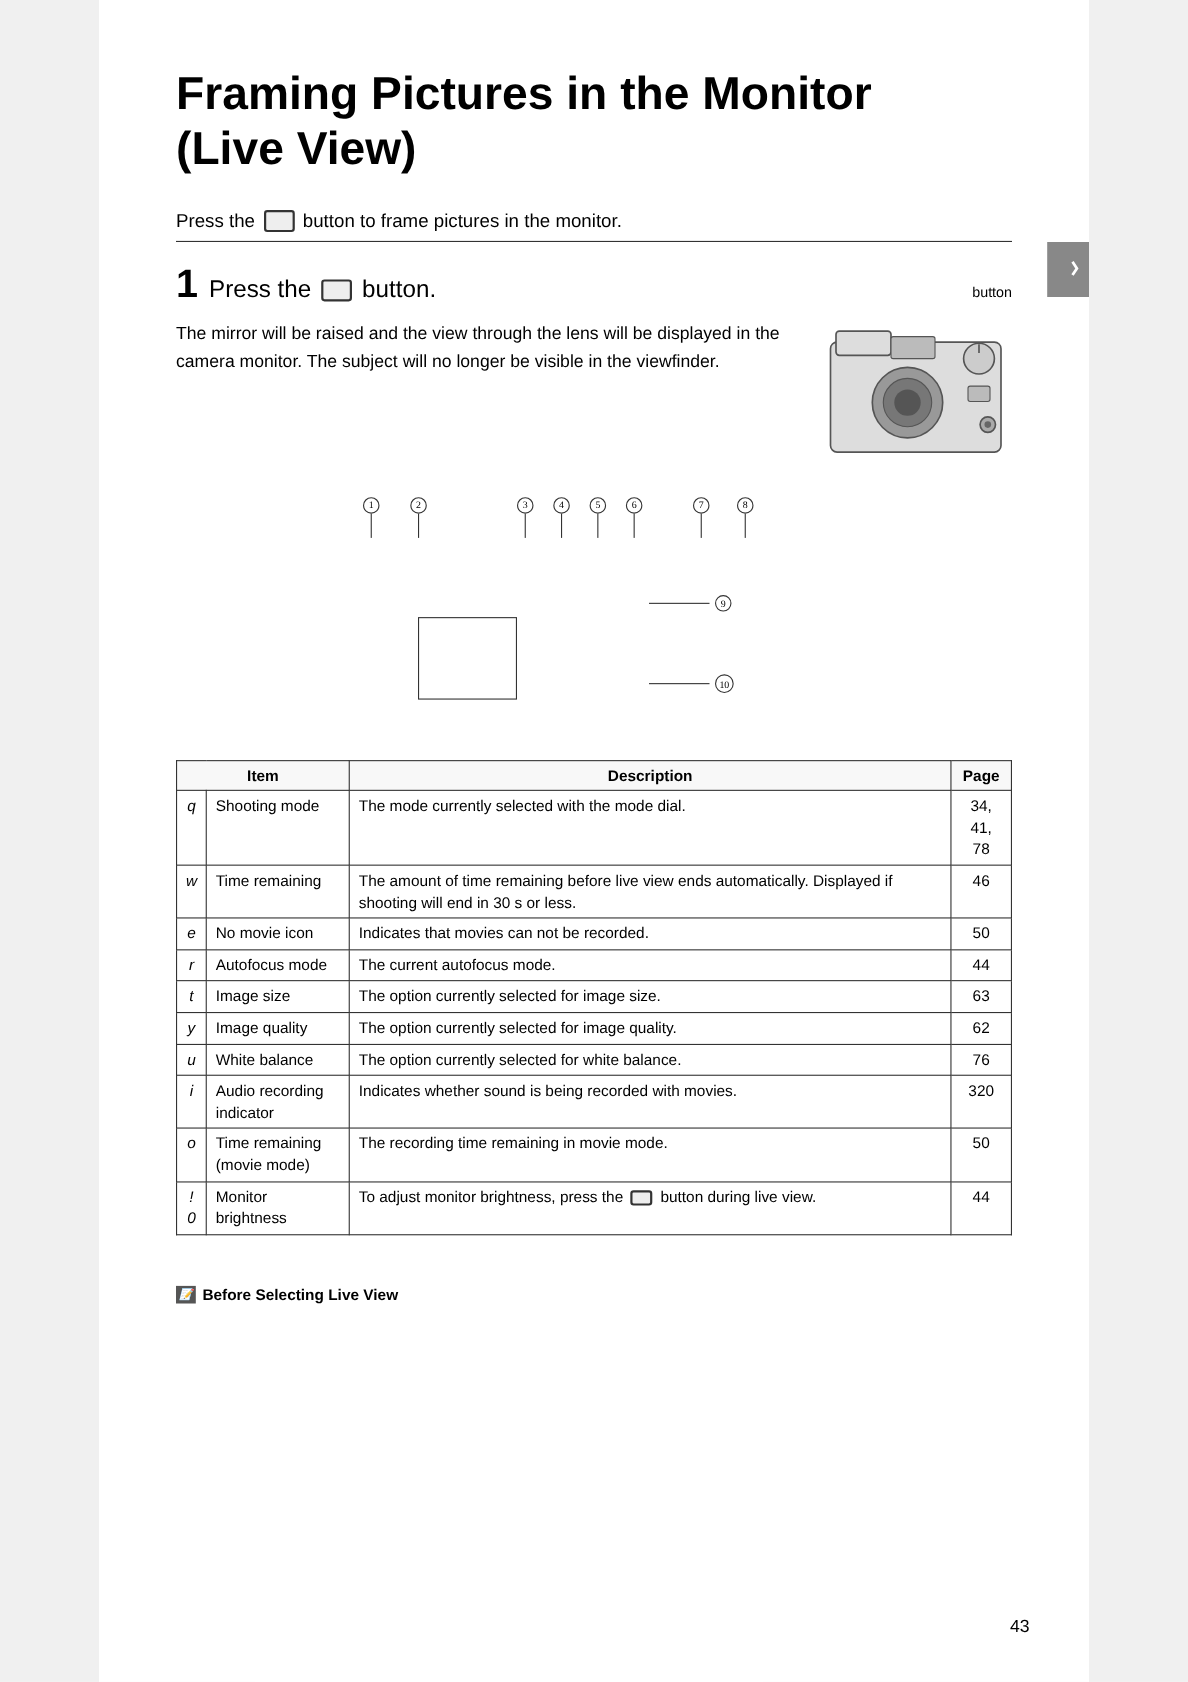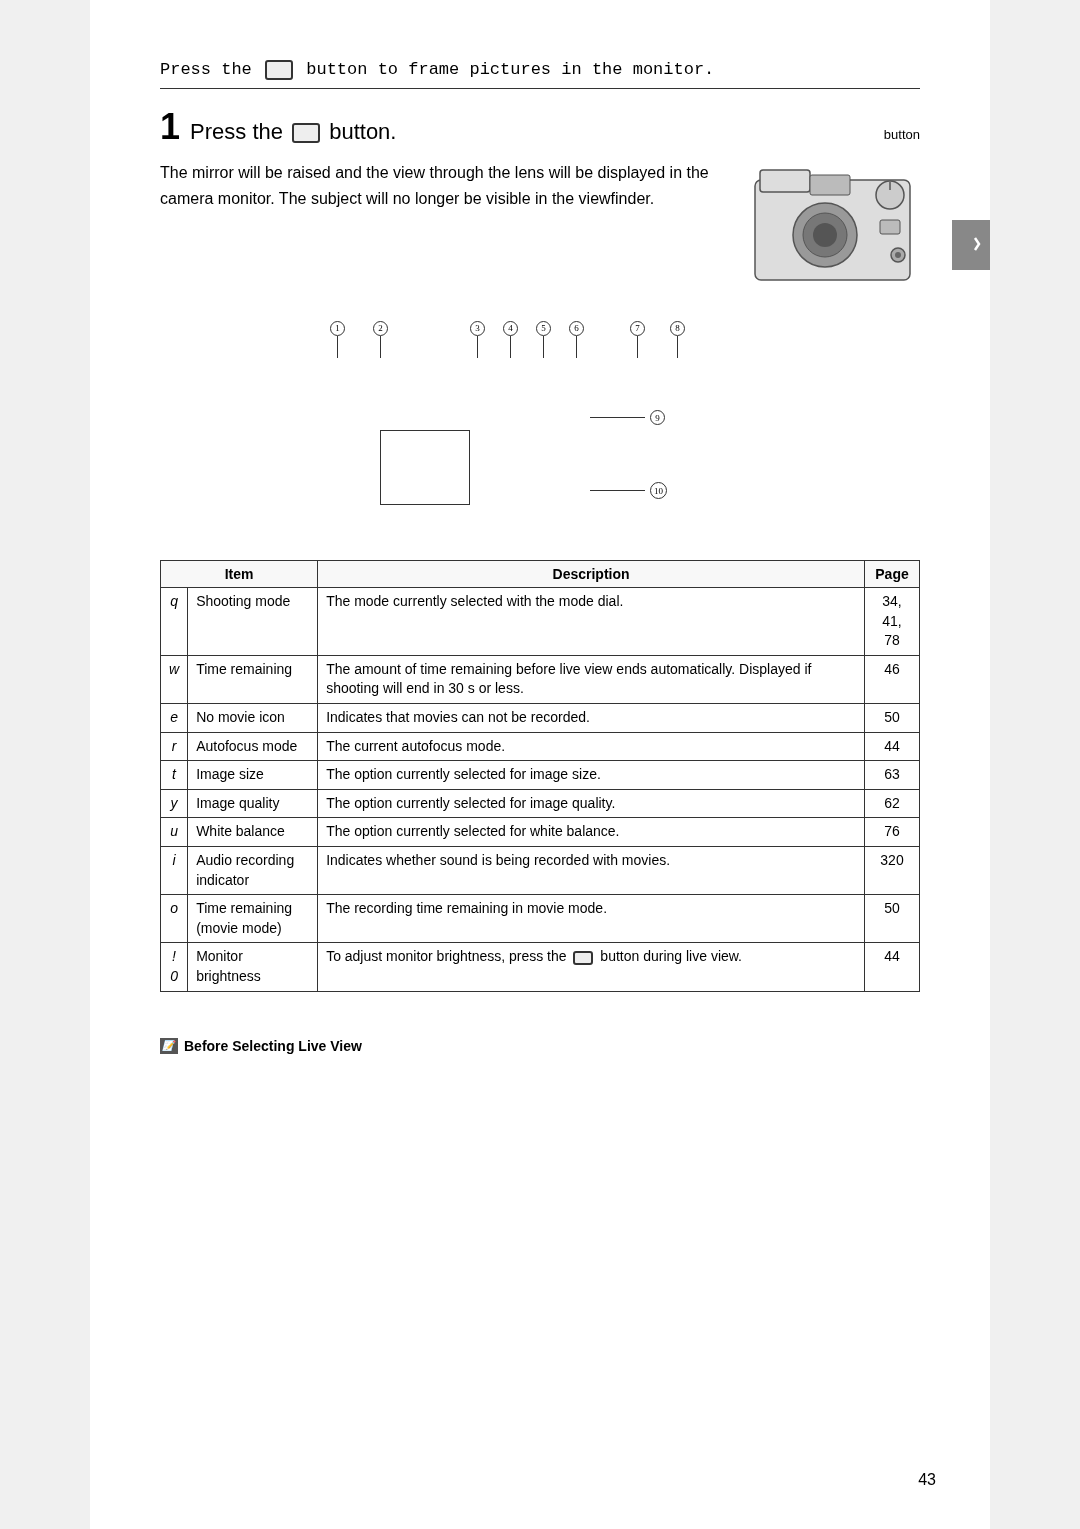--- a/index.html
+++ b/index.html
@@ -21,21 +21,21 @@
     .page-title {
       font-size: 42px;
       font-weight: bold;
       line-height: 1.2;
       margin-bottom: 30px;
       font-family: Arial, sans-serif;
     }
     .intro-line {
       font-size: 17px;
       margin-bottom: 8px;
-      font-family: Liberation Mono, monospace;
+      font-family: Liberation Sans, sans-serif;
     }
     hr.divider {
       border: none;
       border-top: 1px solid #333;
       margin-bottom: 20px;
     }
     .step-header {
       display: flex;
       align-items: baseline;
       gap: 10px;
@@ -195,20 +195,24 @@
 <body>
 
 <div class="page">
 
   <div class="tab-button">
     <svg width="20" height="22" viewBox="0 0 20 22" fill="none">
       <path d="M14 4 L18 10 L14 16" stroke="white" stroke-width="2.5" fill="none"></path>
     </svg>
   </div>
 
+  <h1 class="page-title">
+    <span>Framing Pictures in the Monitor</span><br>
+    <span>(Live View)</span>
+  </h1>
 
   <p class="intro-line">
     Press the <span class="button-icon"></span> button to frame pictures in the monitor.
   </p>
   <hr class="divider">
 
   <div class="step-header">
     <span class="step-number">1</span>
     <span class="step-text">
       Press the <span class="button-icon"></span> button.

